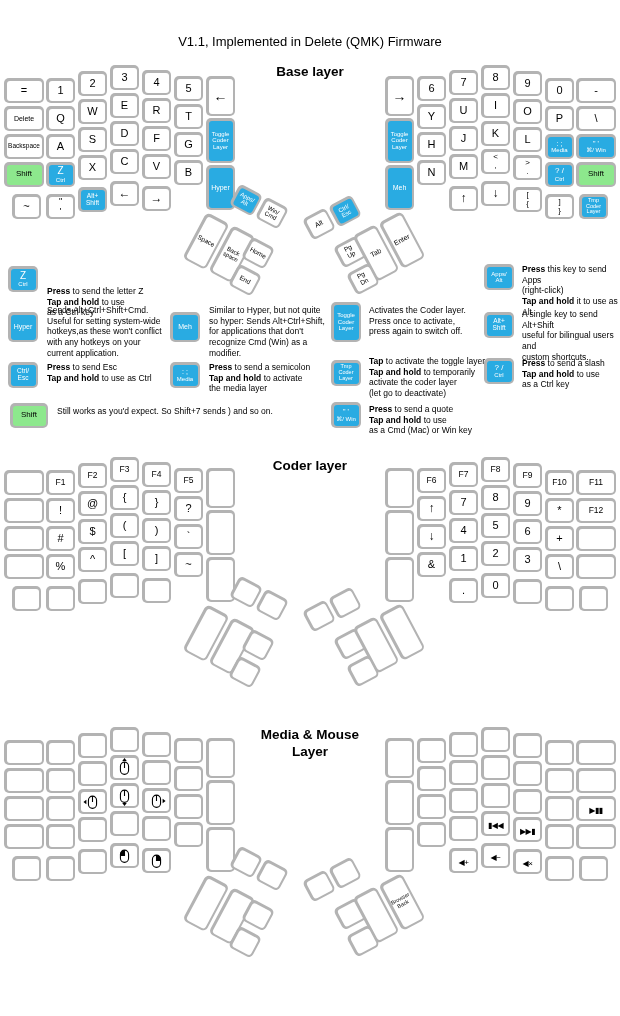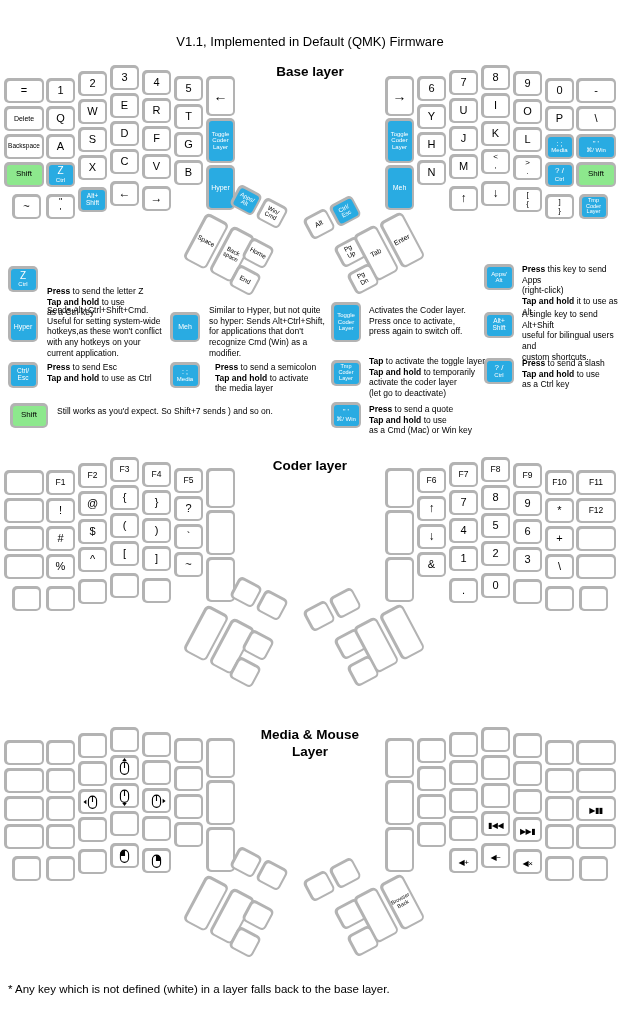--- a/index.html
+++ b/index.html
@@ -17,21 +17,21 @@
   .ltext { position:absolute; font-size:8.5px; line-height:1.25; }
   .ltext b { font-weight:bold; }
   .footer { position:absolute; left:8px; top:982px; font-size:11.5px; line-height:1.35; }
   .mic { font-size:8px; letter-spacing:-0.5px; white-space:nowrap; }
   .ic svg { display:block; }
 </style>
 </head>
 <body>
 
 <div class="page">
-  <div class="subtitle">V1.1, Implemented in Default (QMK) Firmware</div>
+  <div class="subtitle">V1.1, Implemented in Delete (QMK) Firmware</div>
 
   <div class="layer-label" style="top:64px">Base layer</div>
   <div class="layer-label" style="top:458px">Coder layer</div>
   <div class="layer-label" style="top:727px">Media &amp; Mouse
 Layer</div>
 
   <div id="keys">
       <div class="key" style="left: 4px; top: 78px; width: 40px; height: 25px;">
         <div class="kin">
           <div style="font-size:11px">=</div>
@@ -1074,21 +1074,21 @@
           <div style="font-size:7px">Meh</div>
         </div>
       </div>
       <div class="ltext" style="left: 209px; top: 305px;">Similar to Hyper, but not quite<br>so hyper: Sends Alt+Ctrl+Shift,<br>for applications that don't<br>recognize Cmd (Win) as a<br>modifier.</div>
       <div class="key" style="left: 170px; top: 362px; width: 30px; height: 26px;">
         <div class="kin cyan">
           <div style="font-size:7px">: ;</div>
           <div style="font-size:6px">Media</div>
         </div>
       </div>
-      <div class="ltext" style="left: 215px; top: 362px;"><b>Press</b> to send a semicolon<br><b>Tap and hold</b> to activate<br>the media layer</div>
+      <div class="ltext" style="left: 209px; top: 362px;"><b>Press</b> to send a semicolon<br><b>Tap and hold</b> to activate<br>the media layer</div>
       <div class="key" style="left: 331px; top: 302px; width: 30px; height: 40px;">
         <div class="kin cyan">
           <div style="font-size:6px">Toggle</div>
           <div style="font-size:6px">Coder</div>
           <div style="font-size:6px">Layer</div>
         </div>
       </div>
       <div class="ltext" style="left: 369px; top: 305px;">Activates the Coder layer.<br>Press once to activate,<br>press again to switch off.</div>
       <div class="key" style="left: 331px; top: 360px; width: 30px; height: 26px;">
         <div class="kin cyan">
@@ -1122,15 +1122,14 @@
       <div class="key" style="left: 484px; top: 358px; width: 30px; height: 26px;">
         <div class="kin cyan">
           <div style="font-size:8px">? /</div>
           <div style="font-size:6px">Ctrl</div>
         </div>
       </div>
       <div class="ltext" style="left: 522px; top: 358px;"><b>Press</b> to send a slash<br><b>Tap and hold</b> to use<br>as a Ctrl key</div>
     </div>
 
   <div class="footer">
-    <div>* Any key which is not defined (white) in a layer falls back to the base layer.</div>
   </div>
 </div>
 
 </body></html>

